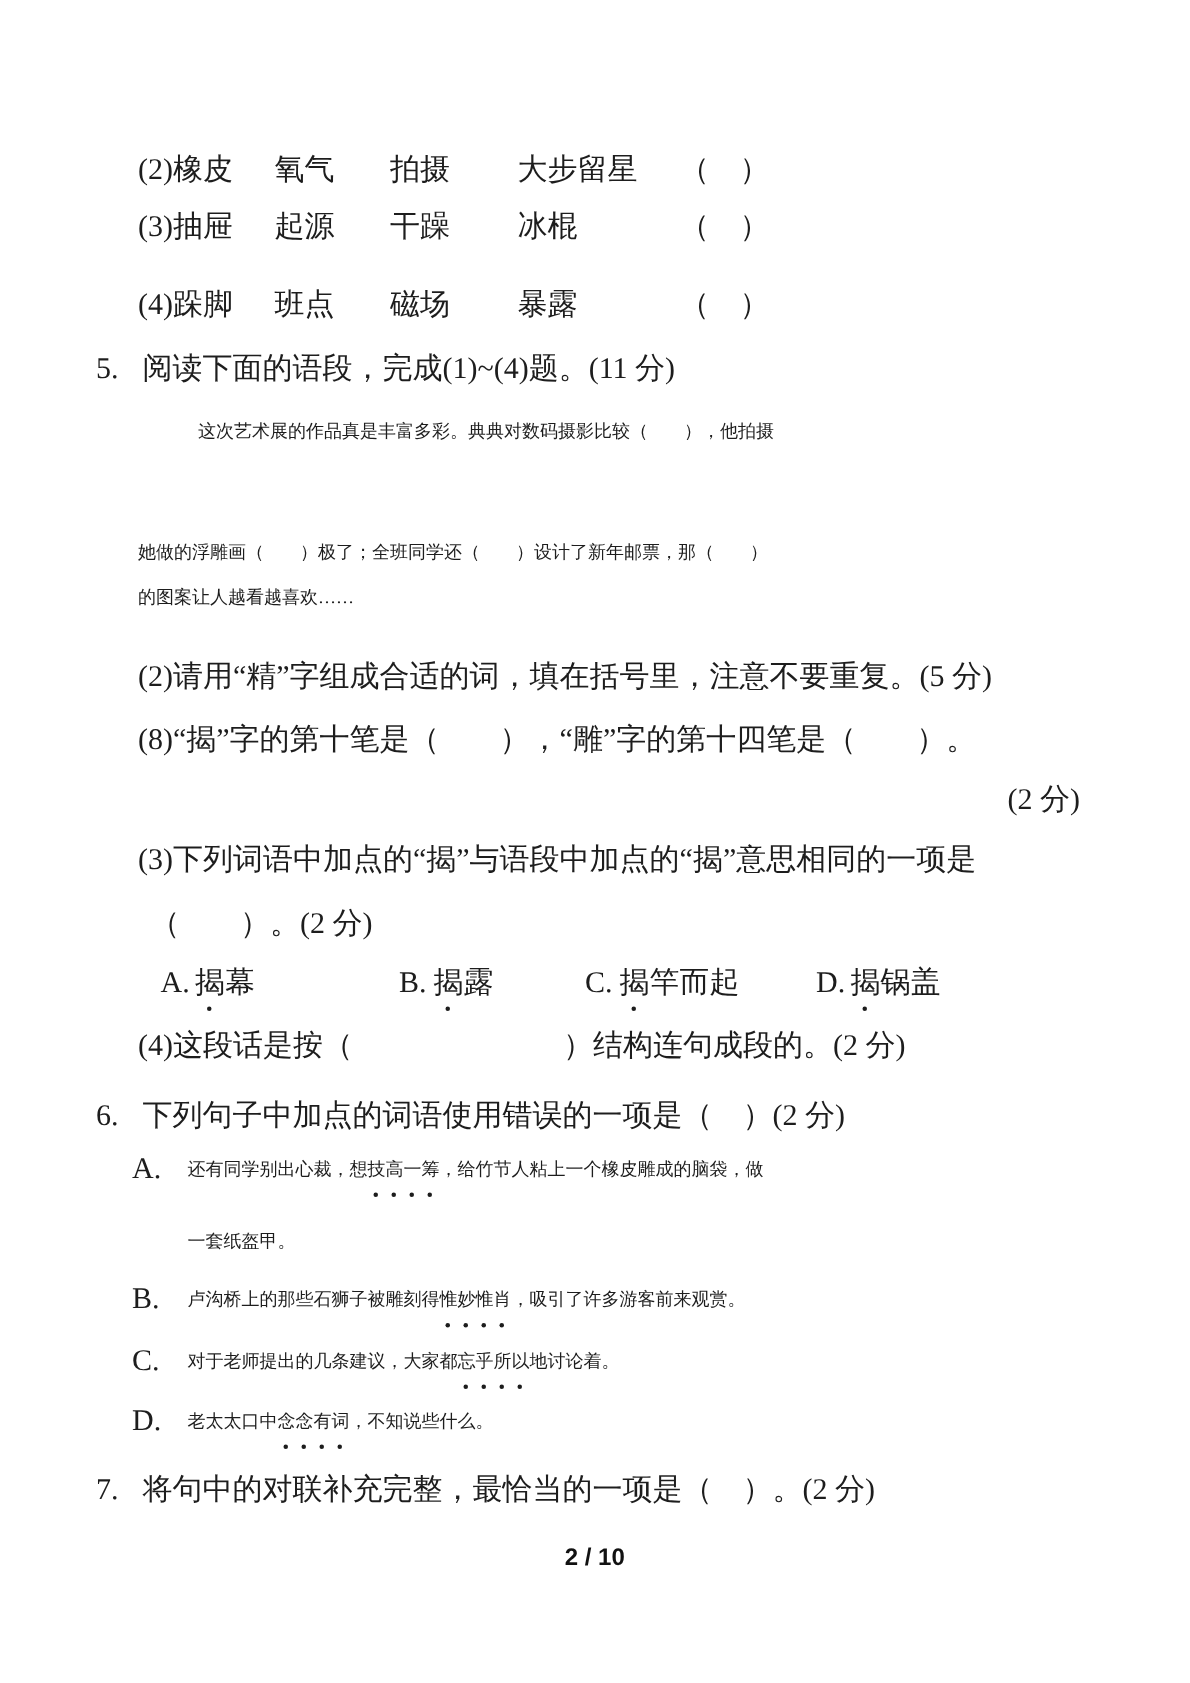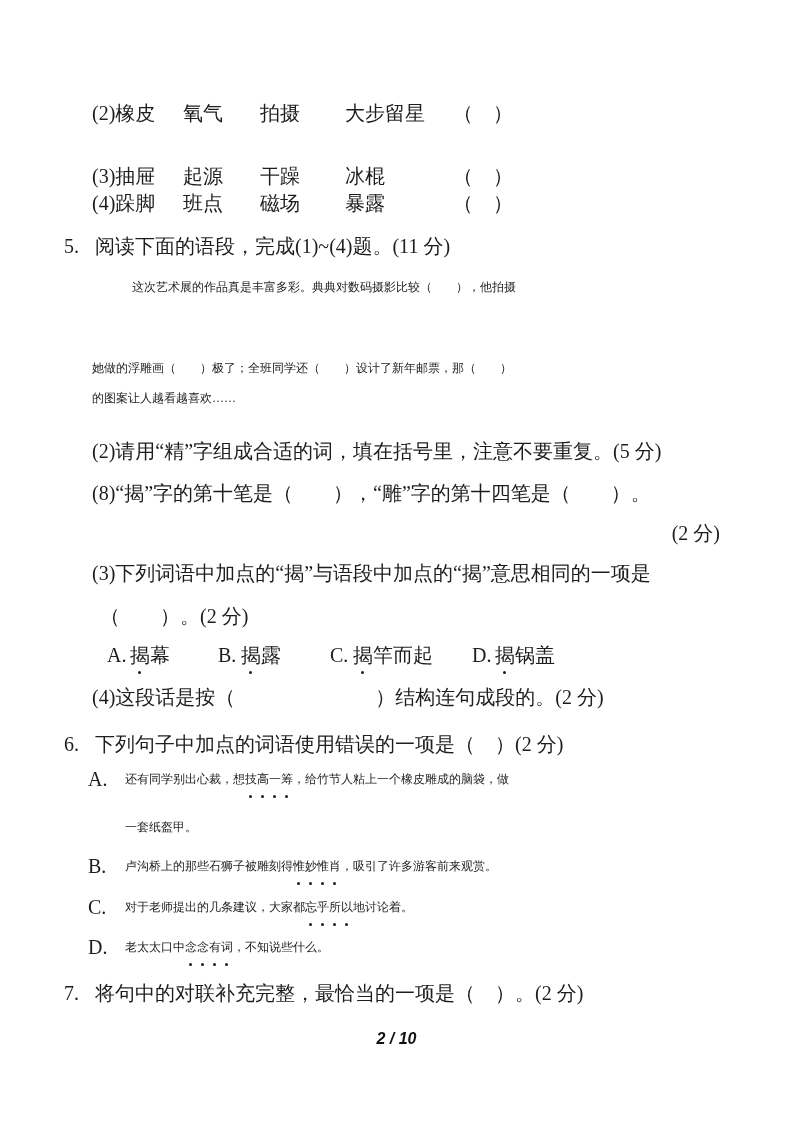--- a/index.html
+++ b/index.html
@@ -27,23 +27,23 @@
   .wc2 { width: 85px; }
   .wc3 { width: 108px; }
   
   .qline { left: 64px; display: flex; }
   .qnum { display: inline-block; width: 31px; }
   
   .sub { left: 92px; }
   .indent { padding-left: 40px; }
   .score { right: 73px; }
   
-  .optrow { left: 107px; display: flex; }
+  .optrow { left: 107px; display: flex; gap: 12px; }
   .oc0 { width: 111px; }
-  .oc1 { width: 112px; }
+  .oc1 { width: 112px; margin-left: 36px; }
   .oc2 { width: 142px; }
   .ltr-sm { display: inline-block; width: 23px; }
   .ltr-lg { display: inline-block; width: 37px; }
   
   .qopt { left: 88px; display: flex; }
   
   .dotted { position: relative; display: inline-block; }
   .dotted::after {
     content: "";
     position: absolute;
@@ -58,36 +58,35 @@
   .footer {
     position: absolute;
     top: 1030px;
     left: 0;
     width: 100%;
     text-align: center;
     font-family: "Liberation Sans", "DejaVu Sans", sans-serif;
     font-size: 16px;
     font-weight: bold;
     color: #111111;
-    font-style: italic;
   }
 </style>
 </head>
 <body>
 
 <div class="page">
 
   <div class="line wrow" style="top:98px">
     <span class="wc0"><span>(2)</span><span>橡皮</span></span>
     <span class="wc1">氧气</span>
     <span class="wc2">拍摄</span>
     <span class="wc3">大步留星</span>
     <span>（　）</span>
   </div>
-  <div class="line wrow" style="top:161px">
+  <div class="line wrow" style="top:136px">
     <span class="wc0"><span>(3)</span><span>抽屉</span></span>
     <span class="wc1">起源</span>
     <span class="wc2">干躁</span>
     <span class="wc3">冰棍</span>
     <span>（　）</span>
   </div>
   <div class="line wrow" style="top:188px">
     <span class="wc0"><span>(4)</span><span>跺脚</span></span>
     <span class="wc1">班点</span>
     <span class="wc2">磁场</span>

